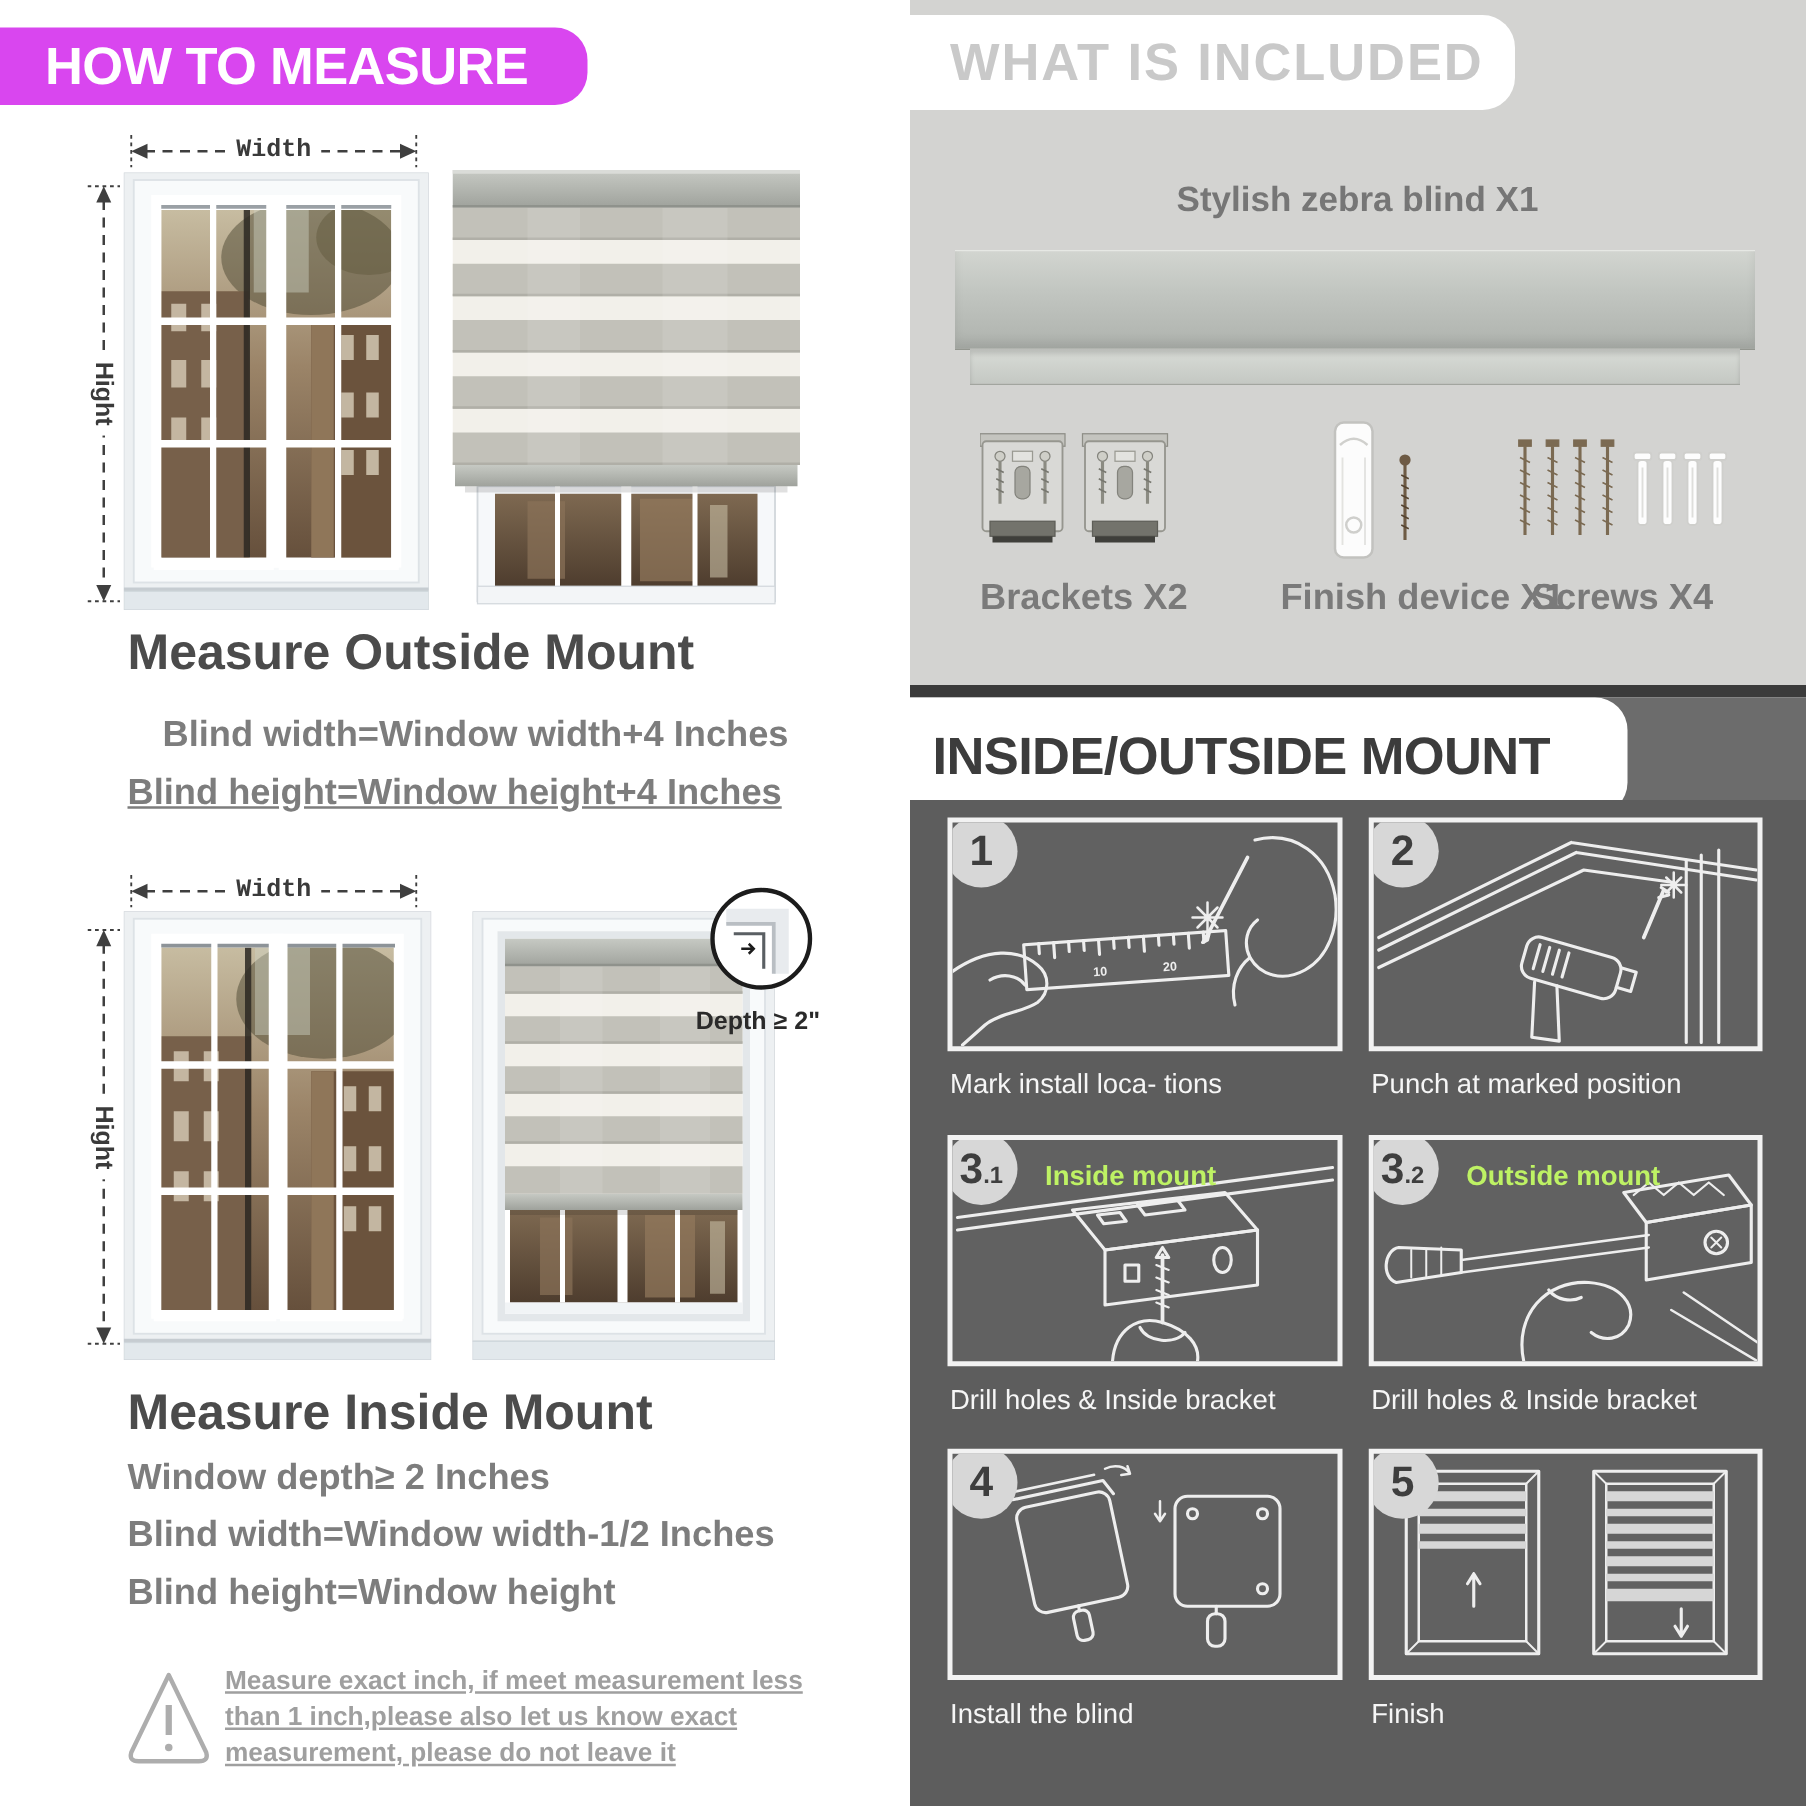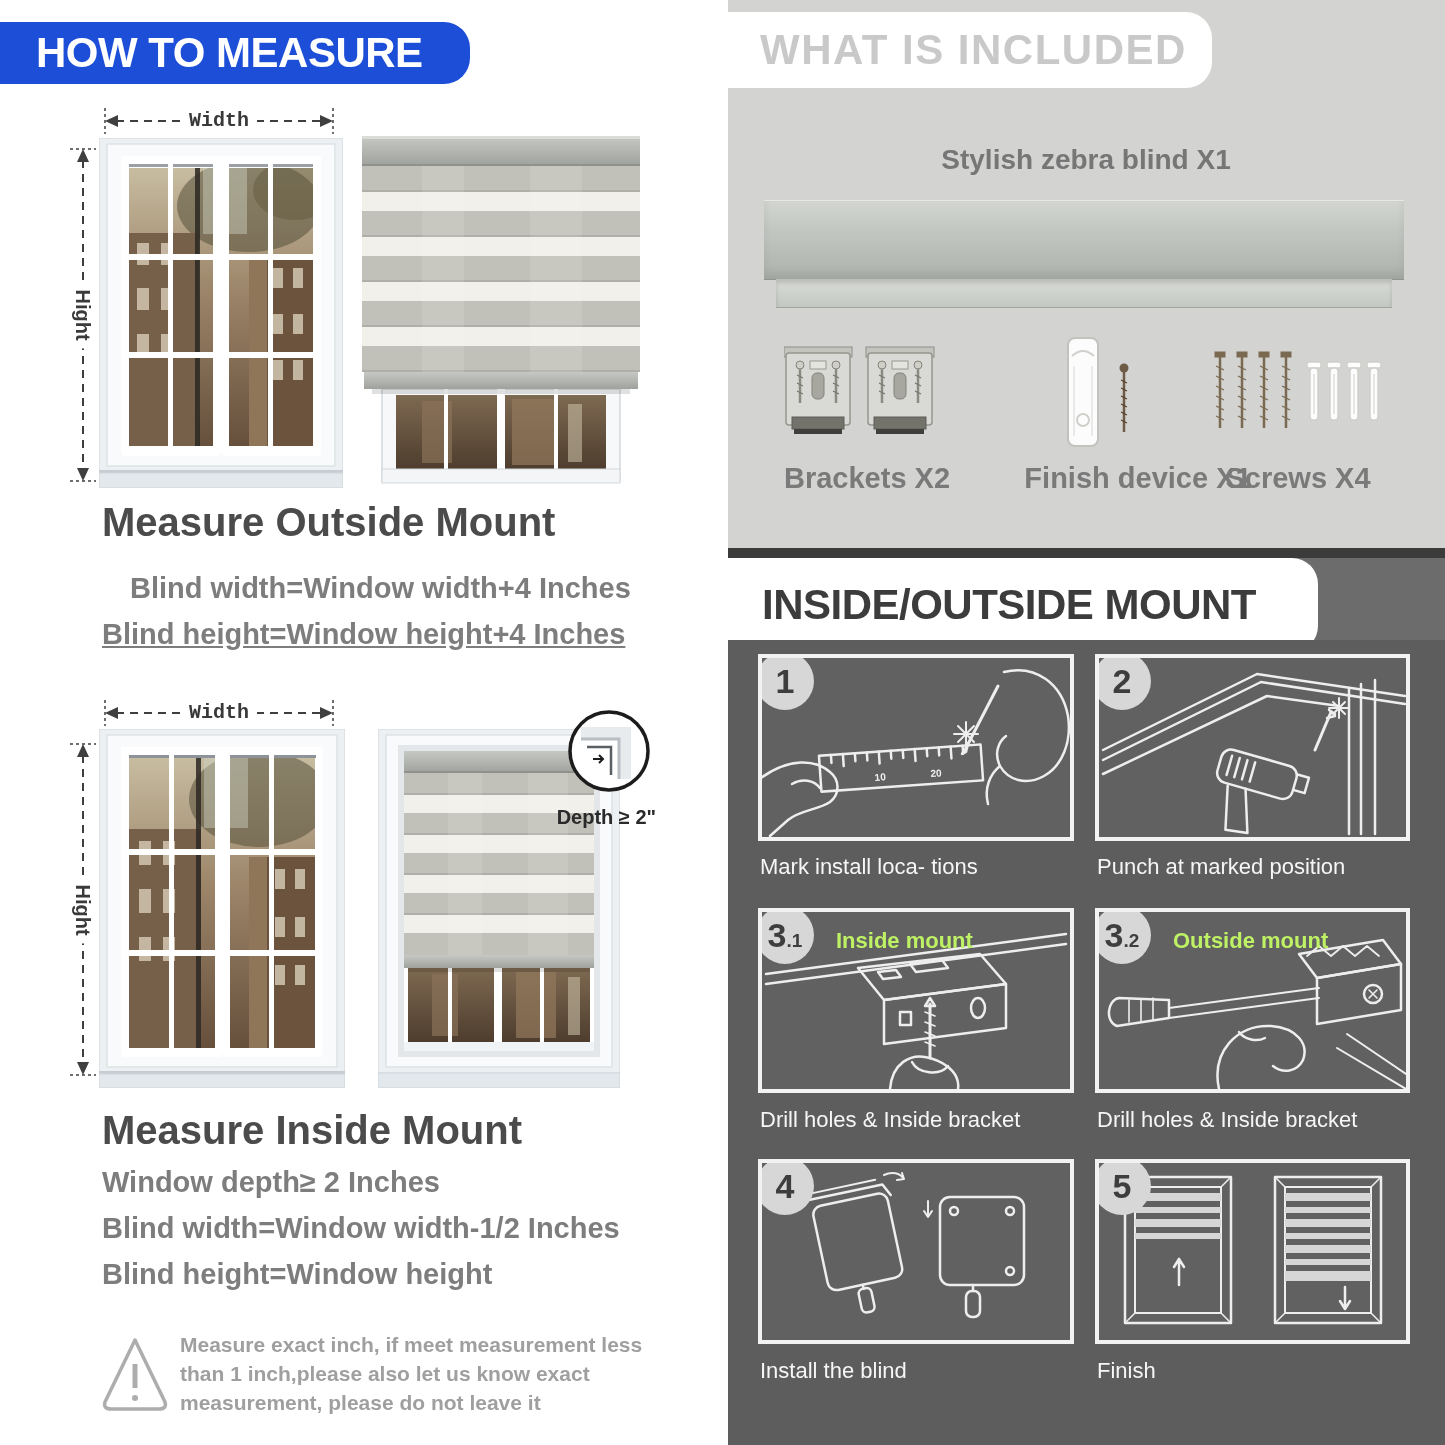--- a/index.html
+++ b/index.html
@@ -1,41 +1,41 @@
 <!DOCTYPE html>
 <html><head>
 <meta charset="utf-8">
 <style>
   html,body{margin:0;padding:0;background:#fff;}
   body{font-family:"Liberation Sans", sans-serif;}
   #stage{position:relative;width:1445px;height:1445px;background:#ffffff;overflow:hidden;}
   .abs{position:absolute;}
   
-  .hdr-bar{left:0;top:22px;width:470px;height:62px;background:#1d4ed8;border-radius:0 26px 26px 0;
+  .hdr-bar{left:0;top:22px;width:470px;height:62px;background:#d946ef;border-radius:0 26px 26px 0;
            display:flex;align-items:center;}
   .hdr-bar span{color:#ffffff;font-size:42px;font-weight:bold;letter-spacing:-0.5px;padding-left:36px;white-space:nowrap;}
   .dim-h{height:26px;font-family:Liberation Mono, monospace;}
   .dim-v{width:26px;}
   .dim-label{position:absolute;left:50%;top:50%;transform:translate(-50%,-50%);
              background:#ffffff;padding:0 8px;font-size:20px;font-weight:bold;color:#3a3a3a;white-space:nowrap;line-height:24px;}
   .dim-label-v{position:absolute;left:50%;top:50%;transform:translate(-50%,-50%) rotate(90deg);
              background:#ffffff;padding:0 8px;font-size:20px;font-weight:bold;color:#3a3a3a;white-space:nowrap;line-height:24px;}
   .sec-title{font-size:40px;font-weight:bold;color:#4b4b4b;white-space:nowrap;}
   .sec-line{font-size:29px;font-weight:bold;color:#7d7d7d;white-space:nowrap;}
   .warn-text{font-size:21px;font-weight:bold;color:#9f9f9f;line-height:29px;white-space:nowrap;}
   .depth-label{font-size:20px;font-weight:bold;color:#2a2a2a;text-align:right;white-space:nowrap;}
   
   .panel-light{left:728px;top:0;width:717px;height:548px;background:#d3d3d1;}
   .panel-strip{left:728px;top:548px;width:717px;height:10px;background:#3b3b3b;}
   .panel-dark{left:728px;top:558px;width:717px;height:887px;background:#6c6c6c;}
   .panel-inner{left:728px;top:640px;width:717px;height:805px;background:#5d5d5d;}
   .white-tab{background:#ffffff;border-radius:0 26px 26px 0;display:flex;align-items:center;}
   .tab1{left:700px;top:12px;width:512px;height:76px;}
   .tab1 span{color:#c9c9c9;font-size:42px;font-weight:bold;letter-spacing:1.5px;padding-left:60px;white-space:nowrap;}
-  .tab2{left:700px;top:558px;width:618px;height:94px;}
+  .tab2{left:684px;top:558px;width:618px;height:94px;}
   .tab2 span{color:#3c3c3c;font-size:42px;font-weight:bold;letter-spacing:-0.5px;padding-left:62px;white-space:nowrap;}
   .blind-label{left:766px;top:144px;width:640px;text-align:center;font-size:28px;font-weight:bold;color:#767676;}
   .headrail-main{left:764px;top:200px;width:640px;height:78px;
     background:linear-gradient(180deg,#d2d5d0 0%,#c2c6c1 40%,#aeb2ad 100%);
     border-top:1px solid #e6e8e4;border-bottom:1px solid #93968f;
     box-shadow:inset 0 -6px 8px rgba(0,0,0,.08);}
   .headrail-lip{left:776px;top:279px;width:616px;height:28px;
     background:linear-gradient(180deg,#d9dcd7 0%,#c4c8c3 100%);
     border-bottom:1px solid #a2a59f;box-shadow:inset 0 4px 4px rgba(0,0,0,.14);}
   .item-label{font-size:29px;font-weight:bold;color:#7a7a7a;text-align:center;white-space:nowrap;}
@@ -320,21 +320,21 @@
   <div class="abs sec-line" style="left:102px;top:1212px;">Blind width=Window width-1/2 Inches</div>
   <div class="abs sec-line" style="left:102px;top:1258px;">Blind height=Window height</div>
 
   <div class="abs" style="left:100px;top:1332px;">
     <svg width="70" height="84" viewBox="0 0 70 84">
       <path d="M35,8 L65,70 Q67,77 59,77 L11,77 Q3,77 5,70 Z" fill="none" stroke="#adadad" stroke-width="3.5" stroke-linejoin="round"></path>
       <line x1="35" y1="32" x2="35" y2="56" stroke="#adadad" stroke-width="5"></line>
       <circle cx="35" cy="66" r="3" fill="#adadad"></circle>
     </svg>
   </div>
-  <div class="abs warn-text" style="left:180px;top:1330px;">
+  <div class="abs warn-text" style="left:180px;top:1330px;text-decoration:underline;">
     <div>Measure exact inch, if meet measurement less</div>
     <div>than 1 inch,please also let us know exact</div>
     <div>measurement, please do not leave it</div>
   </div>
 
   <div class="abs panel-light"></div>
   <div class="abs panel-strip"></div>
   <div class="abs panel-dark"></div>
 
   <div class="abs white-tab tab1">

